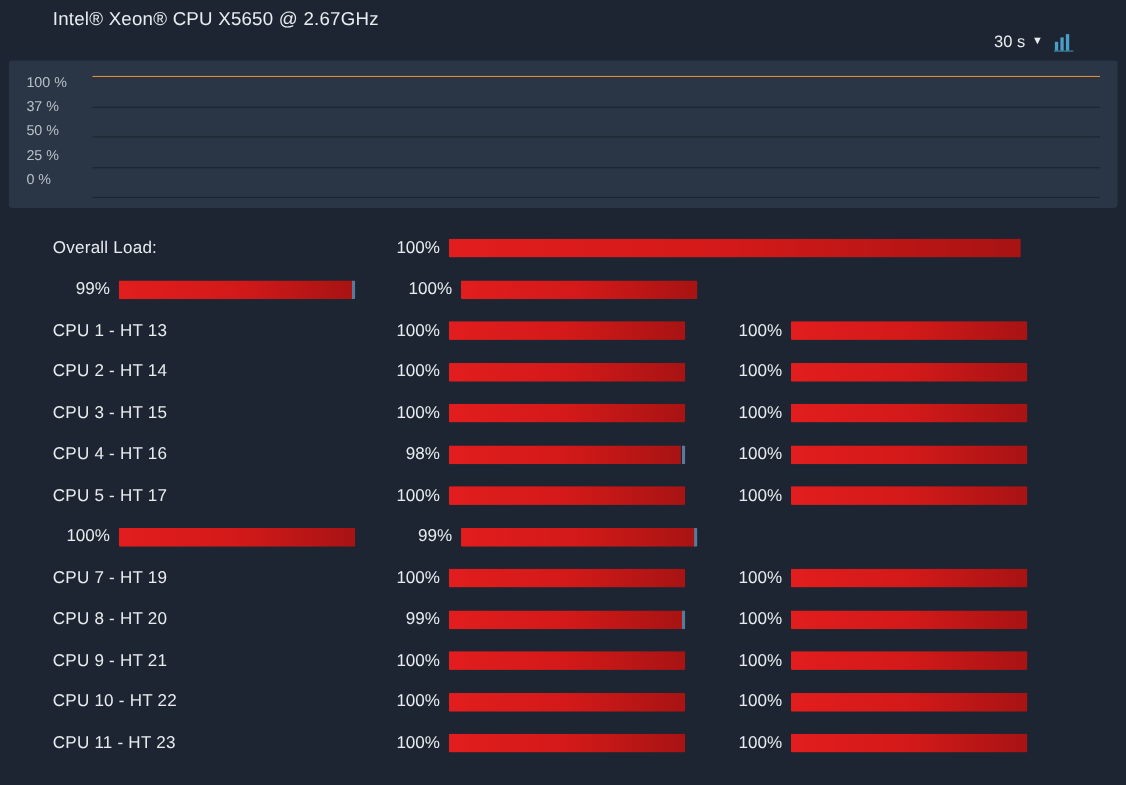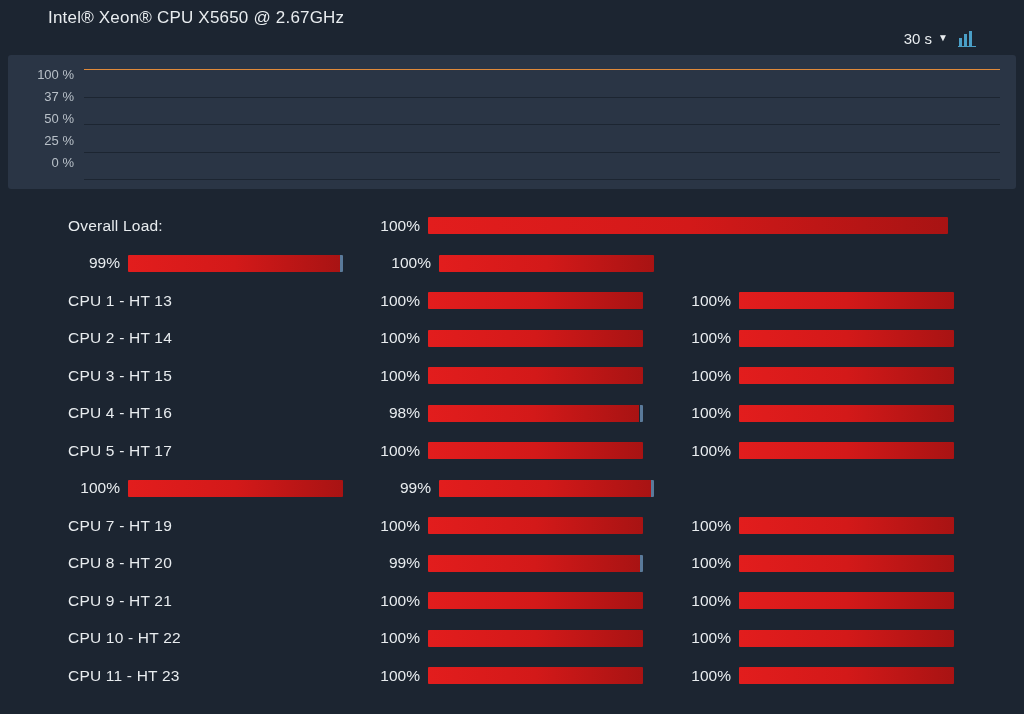--- a/index.html
+++ b/index.html
@@ -34,41 +34,41 @@
     padding: 14px 16px 10px 16px;
   }
   .graph-inner { display: flex; }
   .yaxis {
     width: 60px;
     display: flex;
     flex-direction: column;
     font-size: 13px;
     color: #b8c0c8;
   }
-  .yaxis div { height: 22px; text-align: right; padding-right: 10px; line-height: 12px;}
+  .yaxis div { height: 22px; text-align: left; padding-right: 10px; line-height: 12px;}
   .plot {
     flex: 1;
     position: relative;
     height: 110px;
   }
   .gridline {
     position: absolute;
     left: 0; right: 0;
     height: 1px;
     background: #1c2531;
   }
   .dataline {
     position: absolute;
     left: 0; right: 0;
     height: 1px;
     background: #e08a3a;
   }
 
   .rows {
-    padding: 18px 48px 0 68px;
+    padding: 18px 48px 0 48px;
   }
   .row {
     display: flex;
     align-items: center;
     height: 37.5px;
     font-size: 15.5px;
   }
   .row-label {
     width: 300px;
     color: #e8ecef;

